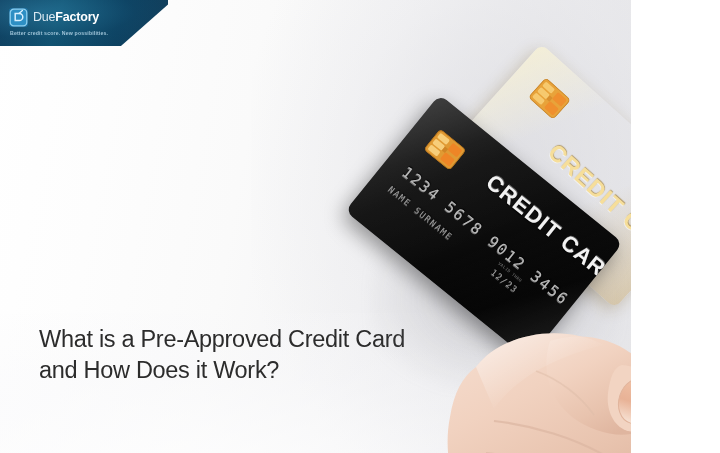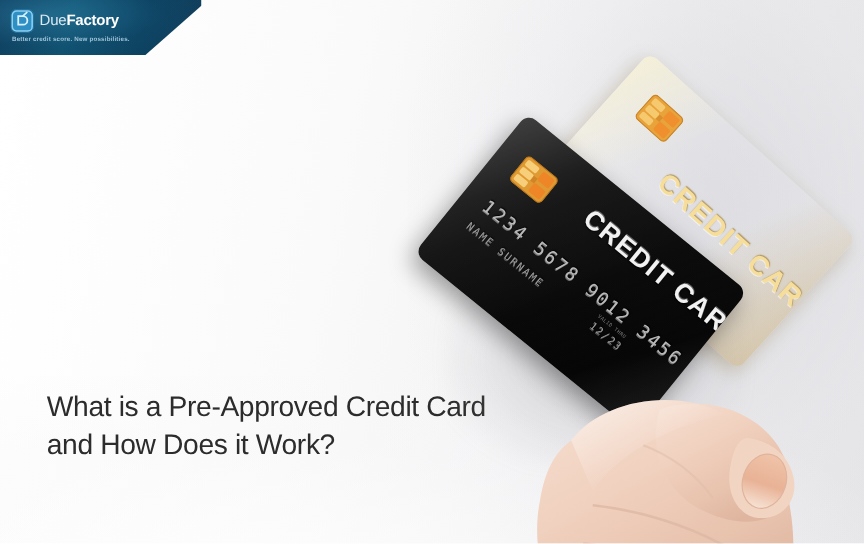--- a/index.html
+++ b/index.html
@@ -6,21 +6,21 @@
     margin: 0;
     padding: 0;
     background: #ffffff;
   }
   body {
     font-family: "Liberation Sans", sans-serif;
   }
 
   #stage {
     position: relative;
-    width: 720px;
+    width: 631px;
     height: 453px;
     overflow: hidden;
     background: linear-gradient(100deg,
         #ffffff 0%,
         #fdfdfd 18%,
         #fafafa 38%,
         #f4f4f5 58%,
         #ececee 78%,
         #e6e6e9 100%);
   }

